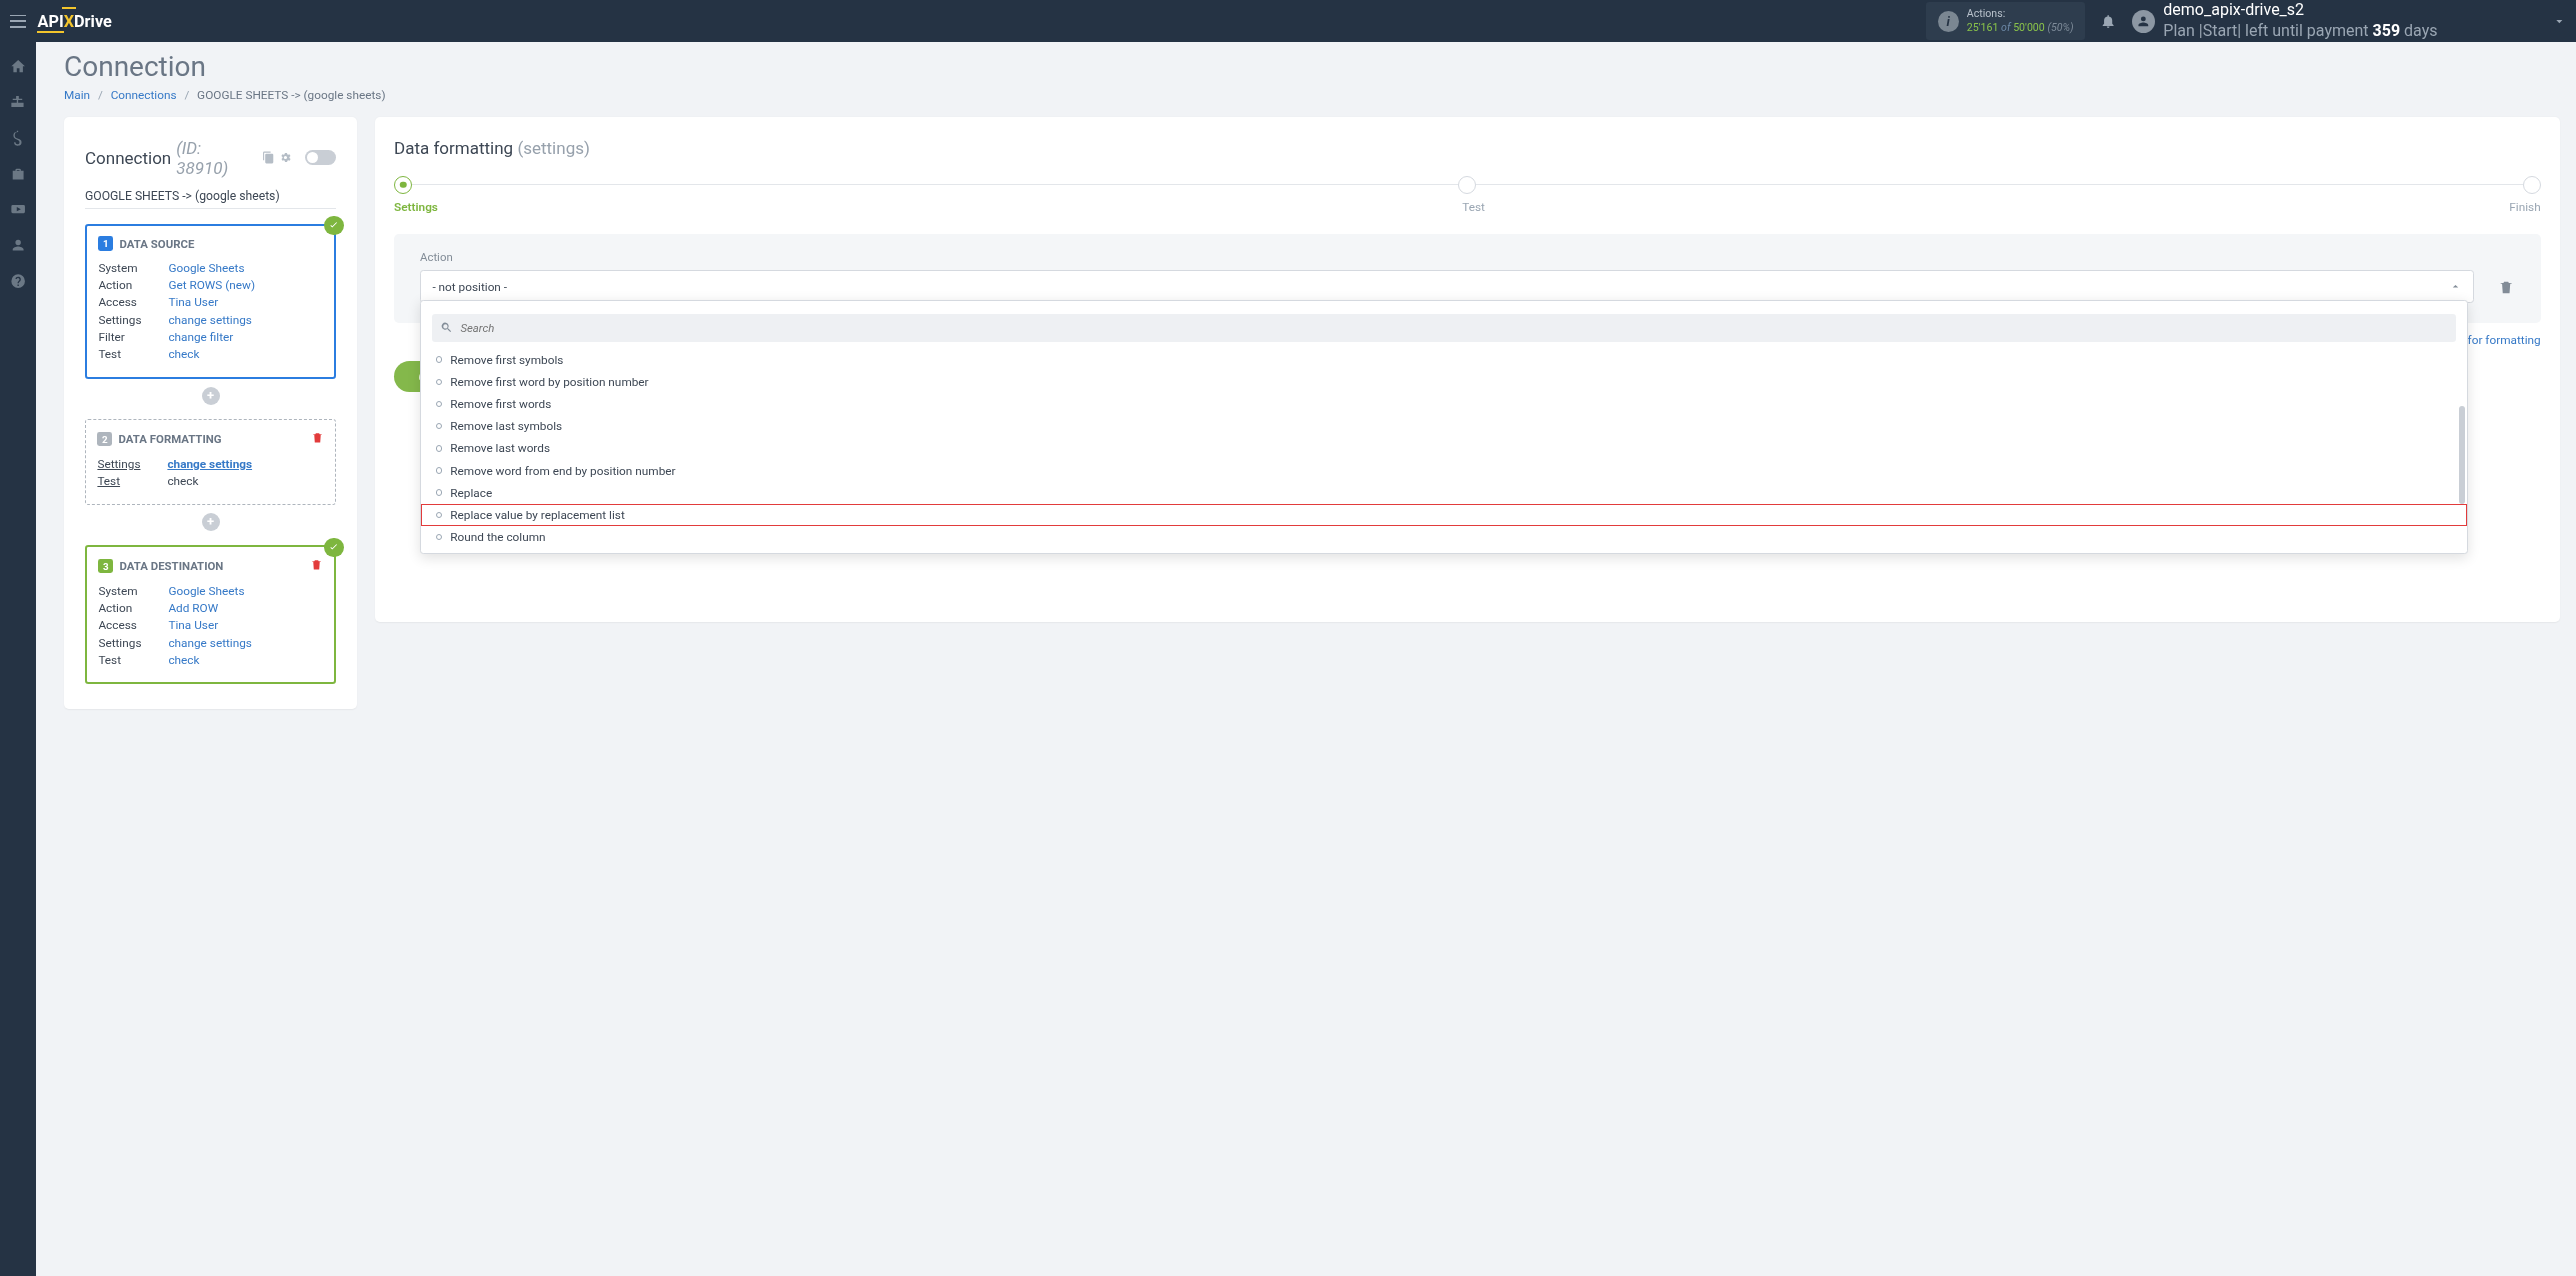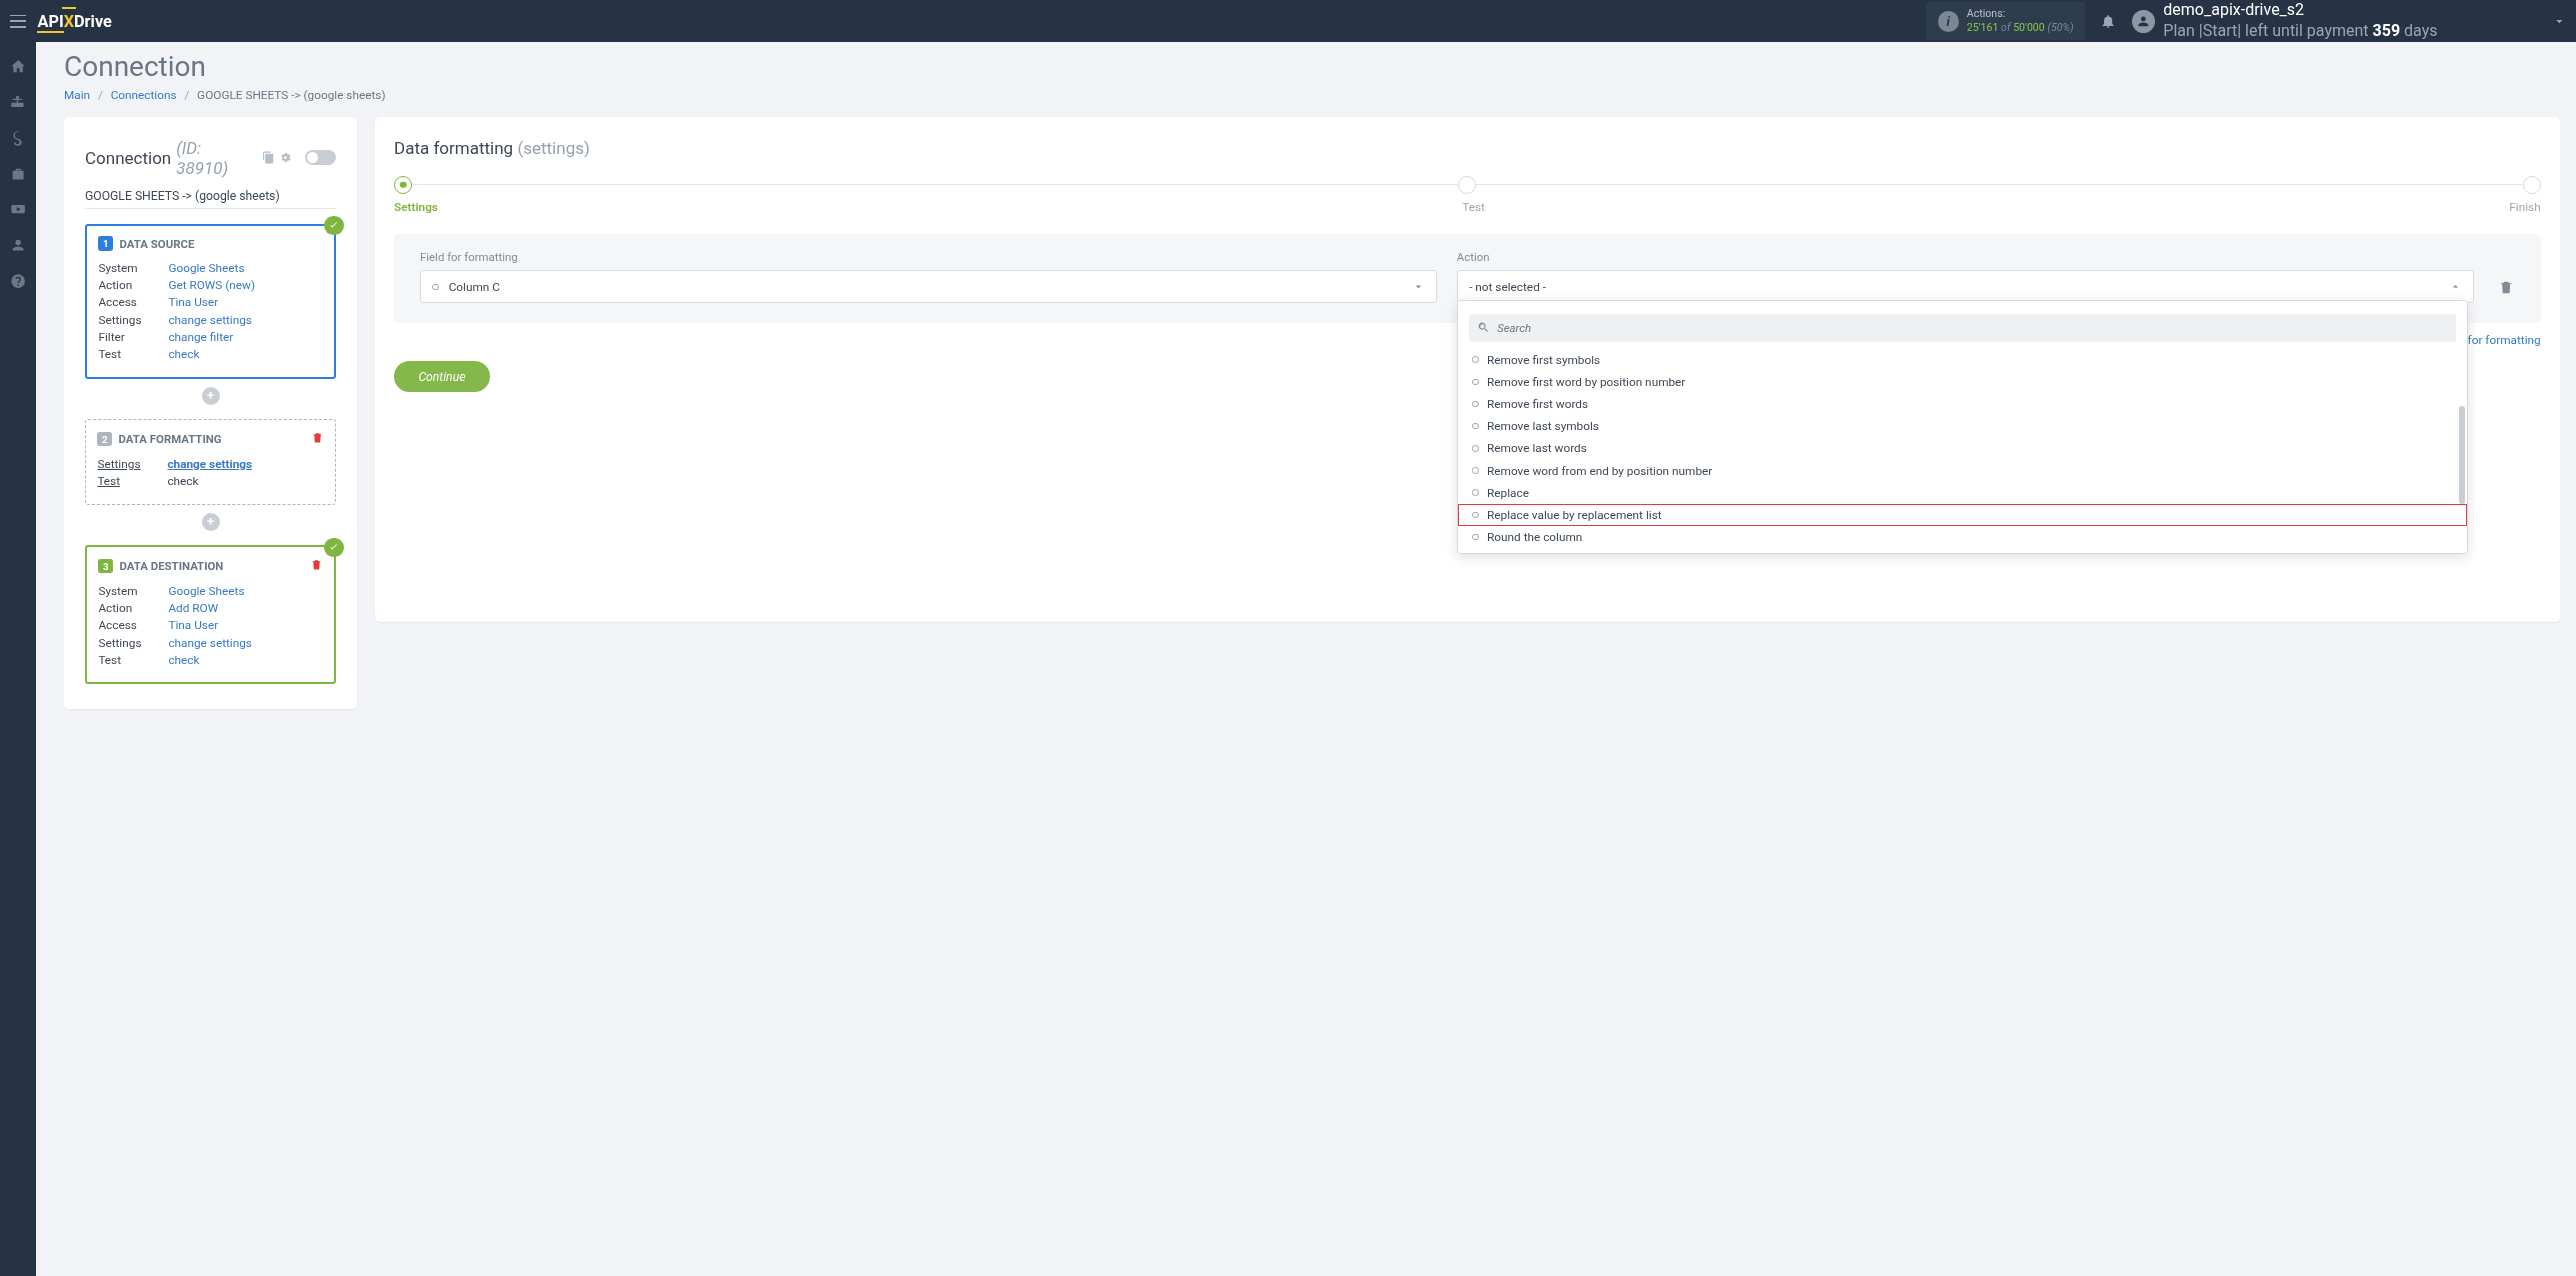--- a/index.html
+++ b/index.html
@@ -308,34 +308,24 @@
           <div class="line"></div>
           <div class="dot"></div>
         </div>
         <div class="step-labels">
           <span class="active">Settings</span>
           <span>Test</span>
           <span>Finish</span>
         </div>
 
         <div class="form-box">
-          <div class="form-col">
-            <div class="form-label">Field for formatting</div>
-            <div class="select">
-              <span class="bullet"></span>
-              <span>Column C</span>
-              <svg class="chev" width="13" height="13" viewBox="0 0 24 24" fill="#828c97">
-                  <path d="M7 10l5 5 5-5z"></path>
-                </svg>
-            </div>
-          </div>
           <div class="form-col dropdown-wrap">
             <div class="form-label">Action</div>
             <div class="select">
-              <span>- not selected -</span>
+              <span>- not position -</span>
               <svg class="chev" width="13" height="13" viewBox="0 0 24 24" fill="#828c97">
                   <path d="M7 14l5-5 5 5z"></path>
                 </svg>
             </div>
 
             <div class="dropdown" style="top:50px;">
               <div class="search">
                 <svg viewBox="0 0 24 24">
                     <path d="M15.5 14h-.8l-.3-.3a6.5 6.5 0 1 0-.7.7l.3.3v.8l5 5 1.5-1.5zM10 14a4 4 0 1 1 4-4 4 4 0 0 1-4 4z"></path>
                   </svg>

